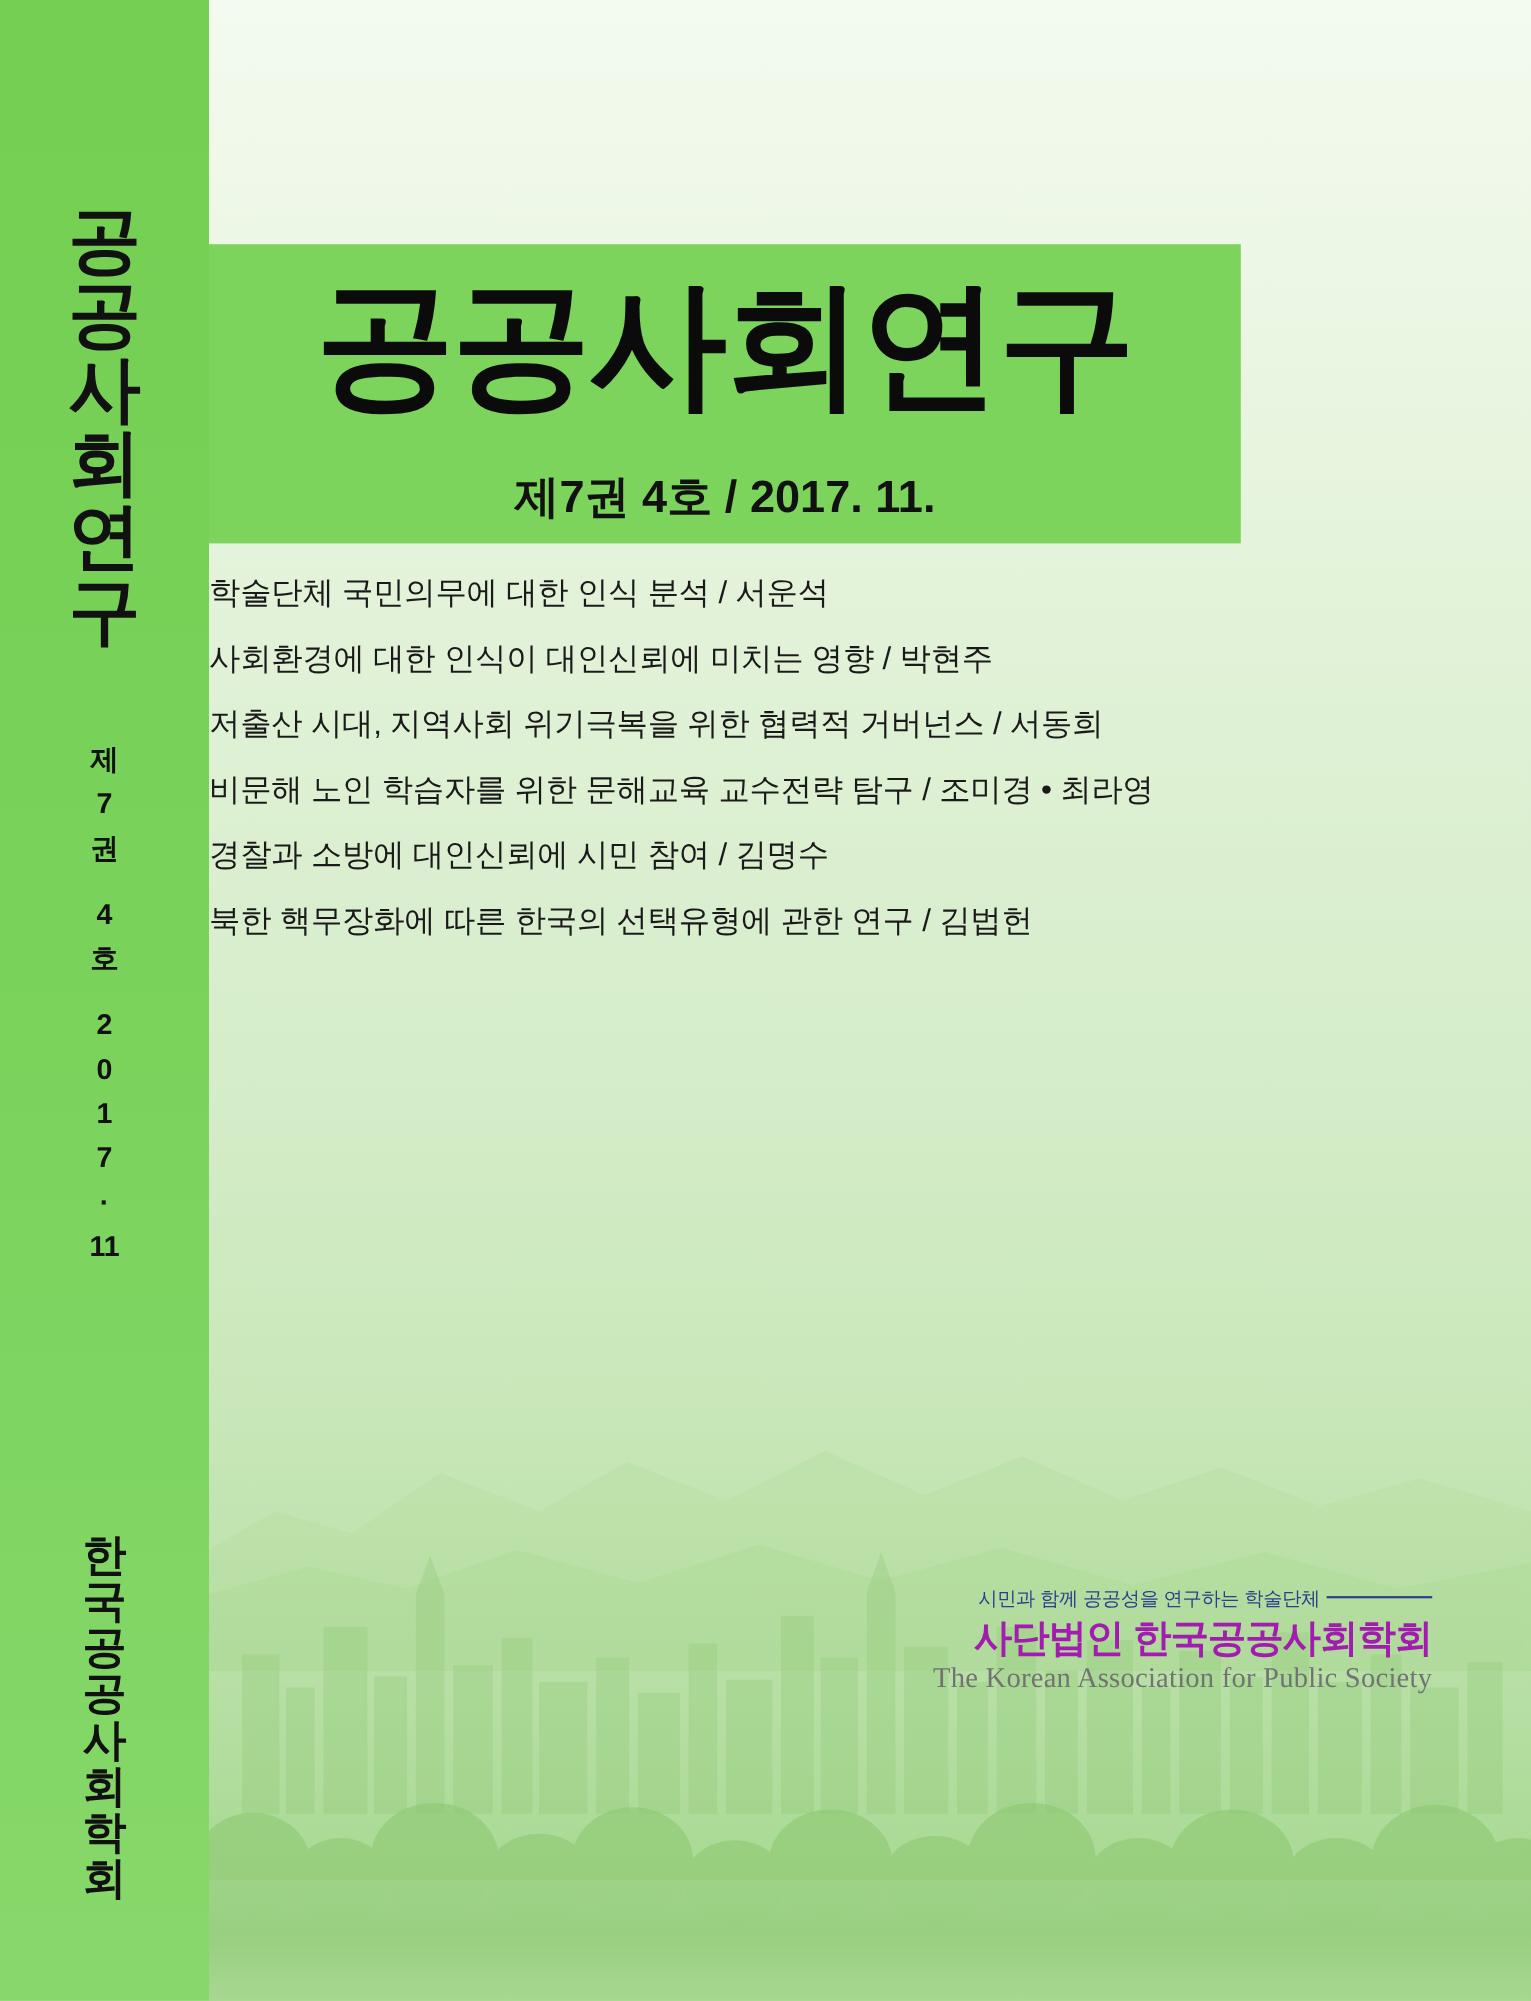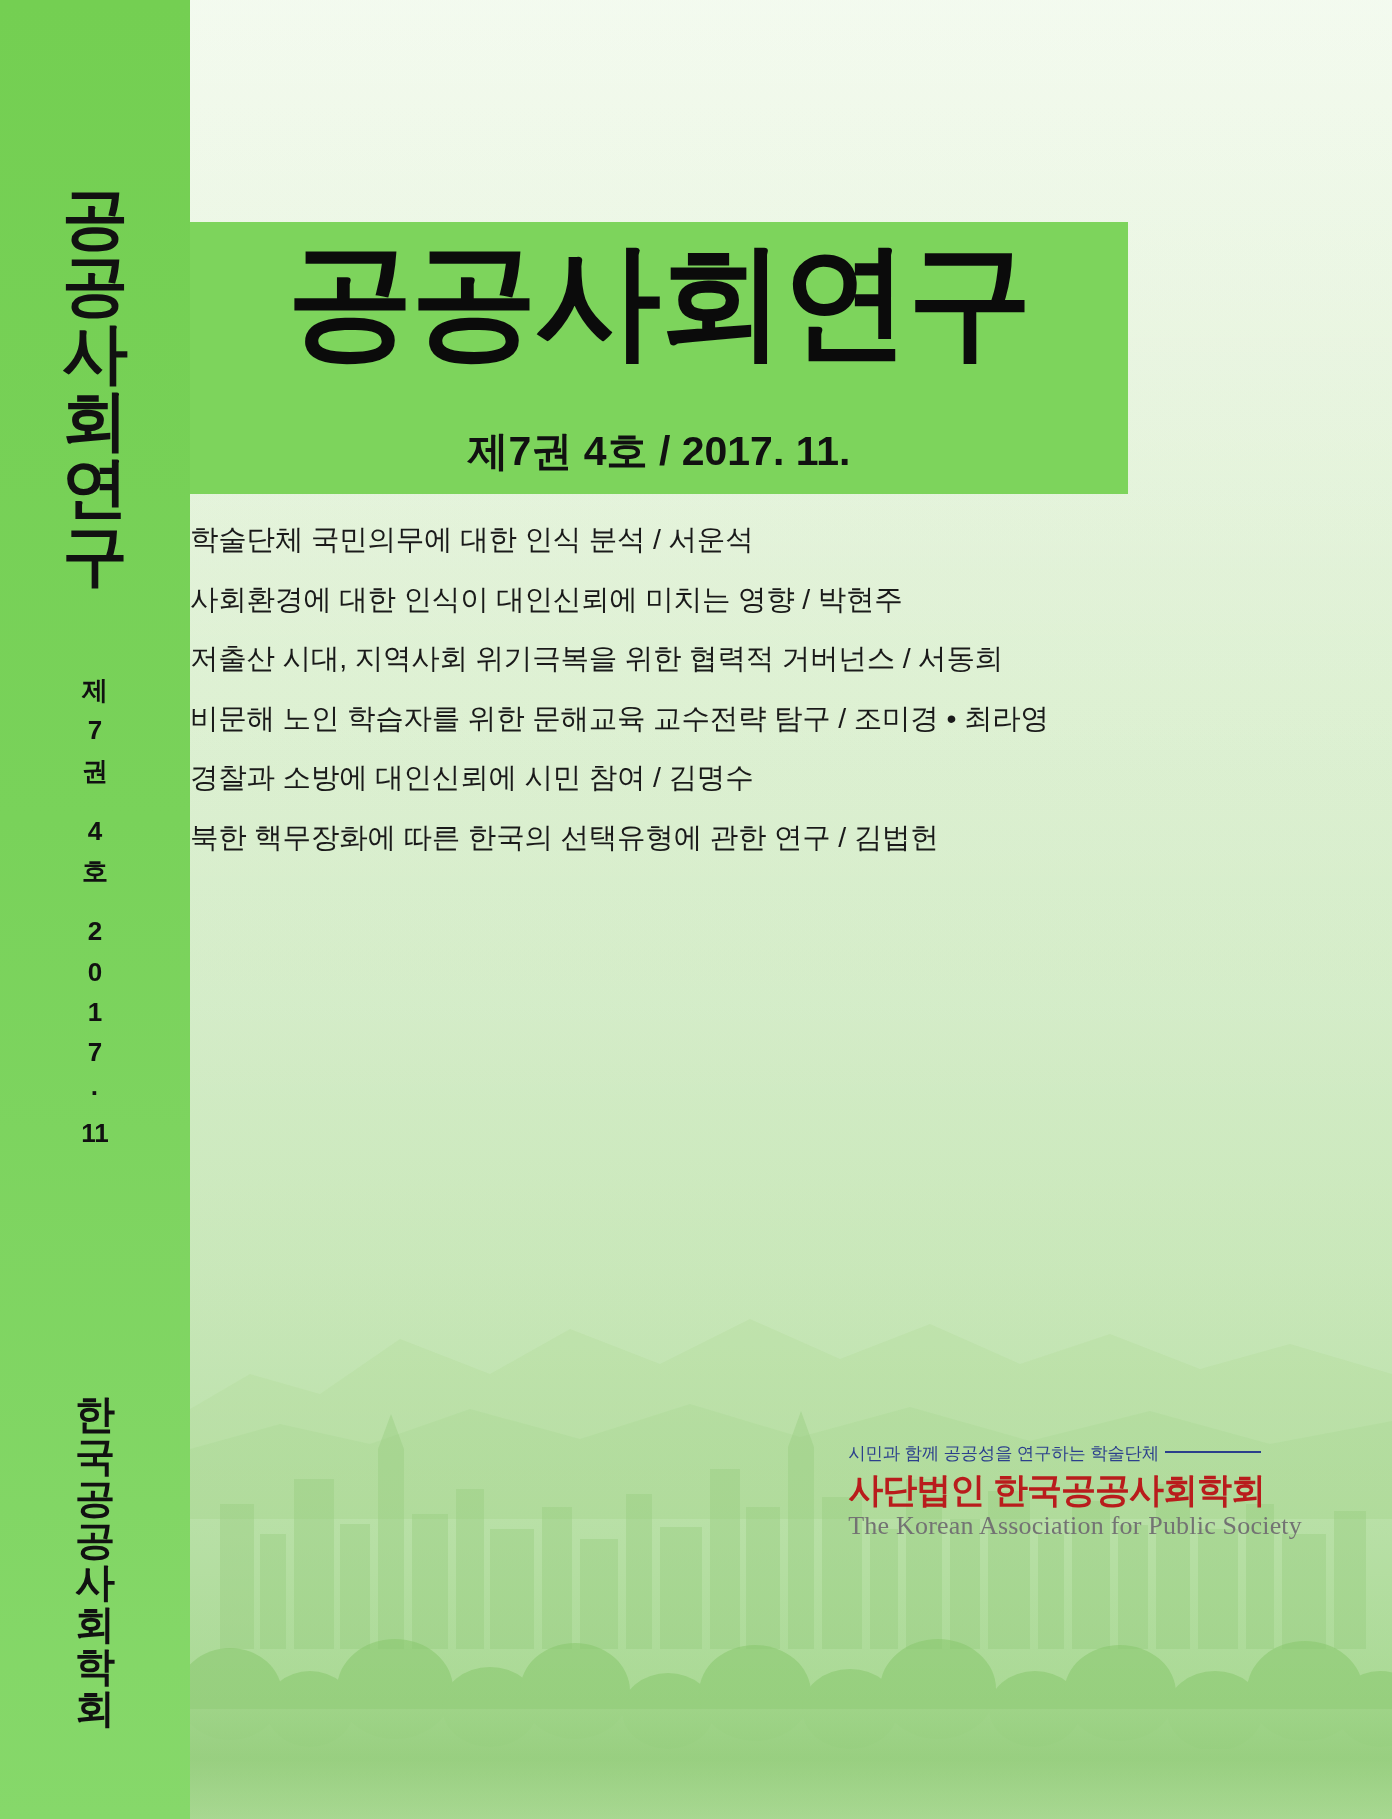--- a/index.html
+++ b/index.html
@@ -150,21 +150,21 @@
     top: 222px;
     width: 938px;
     height: 272px;
     background: #7dd45c;
     z-index: 4;
   }
   .main-title {
     position: absolute;
     left: 0;
     right: 0;
-    top: 16px;
+    top: 28px;
     text-align: center;
     font-size: 126px;
     line-height: 1;
     font-weight: bold;
     color: #0b0b0b;
     letter-spacing: -2px;
   }
   .sub-title {
     position: absolute;
     left: 0;
@@ -196,20 +196,21 @@
   .toc-item.latin {
     font-size: 27px;
     letter-spacing: 0.2px;
   }
 
   
   .publisher {
     position: absolute;
     right: 90px;
     bottom: 278px;
+    text-align: right;
     z-index: 4;
   }
   .pub-tag {
     font-size: 17.5px;
     color: #2b3f8c;
     letter-spacing: -0.3px;
     margin-bottom: 6px;
     white-space: nowrap;
   }
   .pub-tag .rule {
@@ -217,21 +218,21 @@
     width: 96px;
     height: 2px;
     background: #2b3f8c;
     vertical-align: middle;
     margin-left: 6px;
     margin-bottom: 4px;
   }
   .pub-name {
     font-size: 35px;
     font-weight: bold;
-    color: #b91c1c;
+    color: #a21caf;
     letter-spacing: -1px;
     white-space: nowrap;
     line-height: 1.1;
   }
   .pub-name-en {
     font-family: "Liberation Serif", serif;
     font-size: 26px;
     color: #737373;
     letter-spacing: 0.2px;
     white-space: nowrap;

